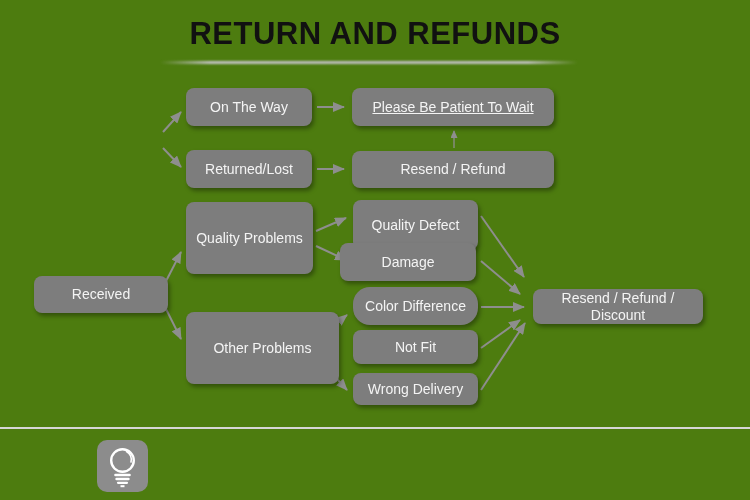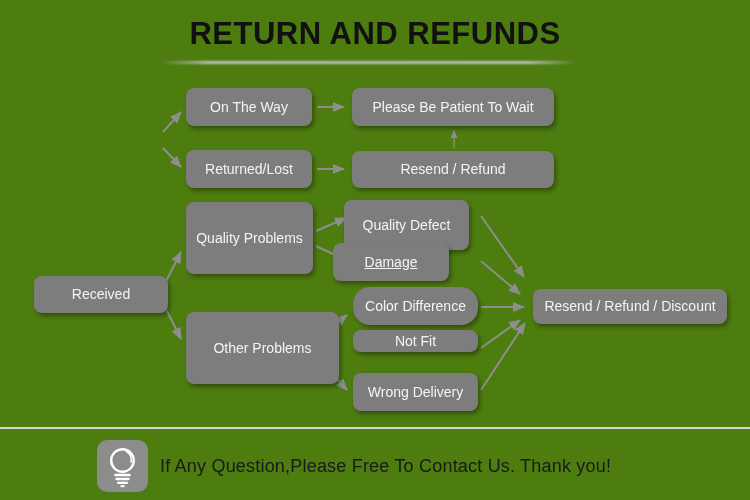--- a/index.html
+++ b/index.html
@@ -83,41 +83,40 @@
       <line class="edge" x1="316" y1="356" x2="347" y2="390" marker-end="url(#ah)"></line>
       <line class="edge" x1="481" y1="216" x2="524" y2="277" marker-end="url(#ah)"></line>
       <line class="edge" x1="481" y1="261" x2="520" y2="294" marker-end="url(#ah)"></line>
       <line class="edge" x1="481" y1="307" x2="524" y2="307" marker-end="url(#ah)"></line>
       <line class="edge" x1="481" y1="348" x2="520" y2="320" marker-end="url(#ah)"></line>
       <line class="edge" x1="481" y1="390" x2="525" y2="323" marker-end="url(#ah)"></line>
     </svg>
 
     <div class="node" style="left:186px;top:88px;width:126px;height:38px;">On The Way</div>
     <div class="node" style="left:186px;top:150px;width:126px;height:38px;">Returned/Lost</div>
-    <div class="node" style="left:352px;top:88px;width:202px;height:38px;">Please Be Patient To Wait</div>
+    <div class="node" style="left:352px;top:88px;width:202px;height:38px;text-decoration:underline;">Please Be Patient To Wait</div>
     <div class="node" style="left:352px;top:151px;width:202px;height:37px;">Resend / Refund</div>
     <div class="node" style="left:186px;top:202px;width:127px;height:72px;">Quality Problems</div>
     <div class="node" style="left:34px;top:276px;width:134px;height:37px;">Received</div>
     <div class="node" style="left:186px;top:312px;width:153px;height:72px;">Other Problems</div>
-    <div class="node" style="left:344px;top:200px;width:125px;height:50px;">Quality Defect</div>
-    <div class="node" style="left:333px;top:243px;width:116px;height:38px;text-decoration:underline;">Damage</div>
+    <div class="node" style="left:353px;top:200px;width:125px;height:50px;">Quality Defect</div>
+    <div class="node" style="left:340px;top:243px;width:136px;height:38px;">Damage</div>
     <div class="node" style="left:353px;top:287px;width:125px;height:38px;border-radius:17px;">Color Difference</div>
-    <div class="node" style="left:353px;top:330px;width:125px;height:22px;">Not Fit</div>
-    <div class="node" style="left:353px;top:373px;width:125px;height:38px;">Wrong Delivery</div>
-    <div class="node" style="left:533px;top:289px;width:194px;height:35px;">Resend / Refund / Discount</div>
+    <div class="node" style="left:353px;top:330px;width:125px;height:34px;">Not Fit</div>
+    <div class="node" style="left:353px;top:373px;width:125px;height:32px;">Wrong Delivery</div>
+    <div class="node" style="left:533px;top:289px;width:170px;height:35px;">Resend / Refund / Discount</div>
   </div>
 
   <div class="footer-divider"></div>
 
   <div class="footer">
     <svg class="bulb" viewBox="0 0 51 52">
       <rect class="bulb-bg" x="0" y="0" width="51" height="52" rx="10"></rect>
       <circle class="bulb-line" cx="25.5" cy="20.5" r="11.3" stroke-width="2.4"></circle>
       <path class="bulb-line" d="M29.5 11.5 a 9 9 0 0 1 4.5 10.5" stroke-width="1.6" stroke-linecap="round"></path>
       <line class="bulb-line" x1="18.5" y1="35" x2="32.5" y2="35" stroke-width="2.6" stroke-linecap="round"></line>
       <line class="bulb-line" x1="19.5" y1="39" x2="31.5" y2="39" stroke-width="2.4" stroke-linecap="round"></line>
       <line class="bulb-line" x1="21" y1="42.8" x2="30" y2="42.8" stroke-width="2.2" stroke-linecap="round"></line>
       <line class="bulb-line" x1="23.5" y1="46.2" x2="27.5" y2="46.2" stroke-width="2"></line>
     </svg>
-    <span class="footer-text">If Any Question,Please Free To Contact Us. Thank you!</span>
   </div>
 
 </div>
 
 </body></html>

